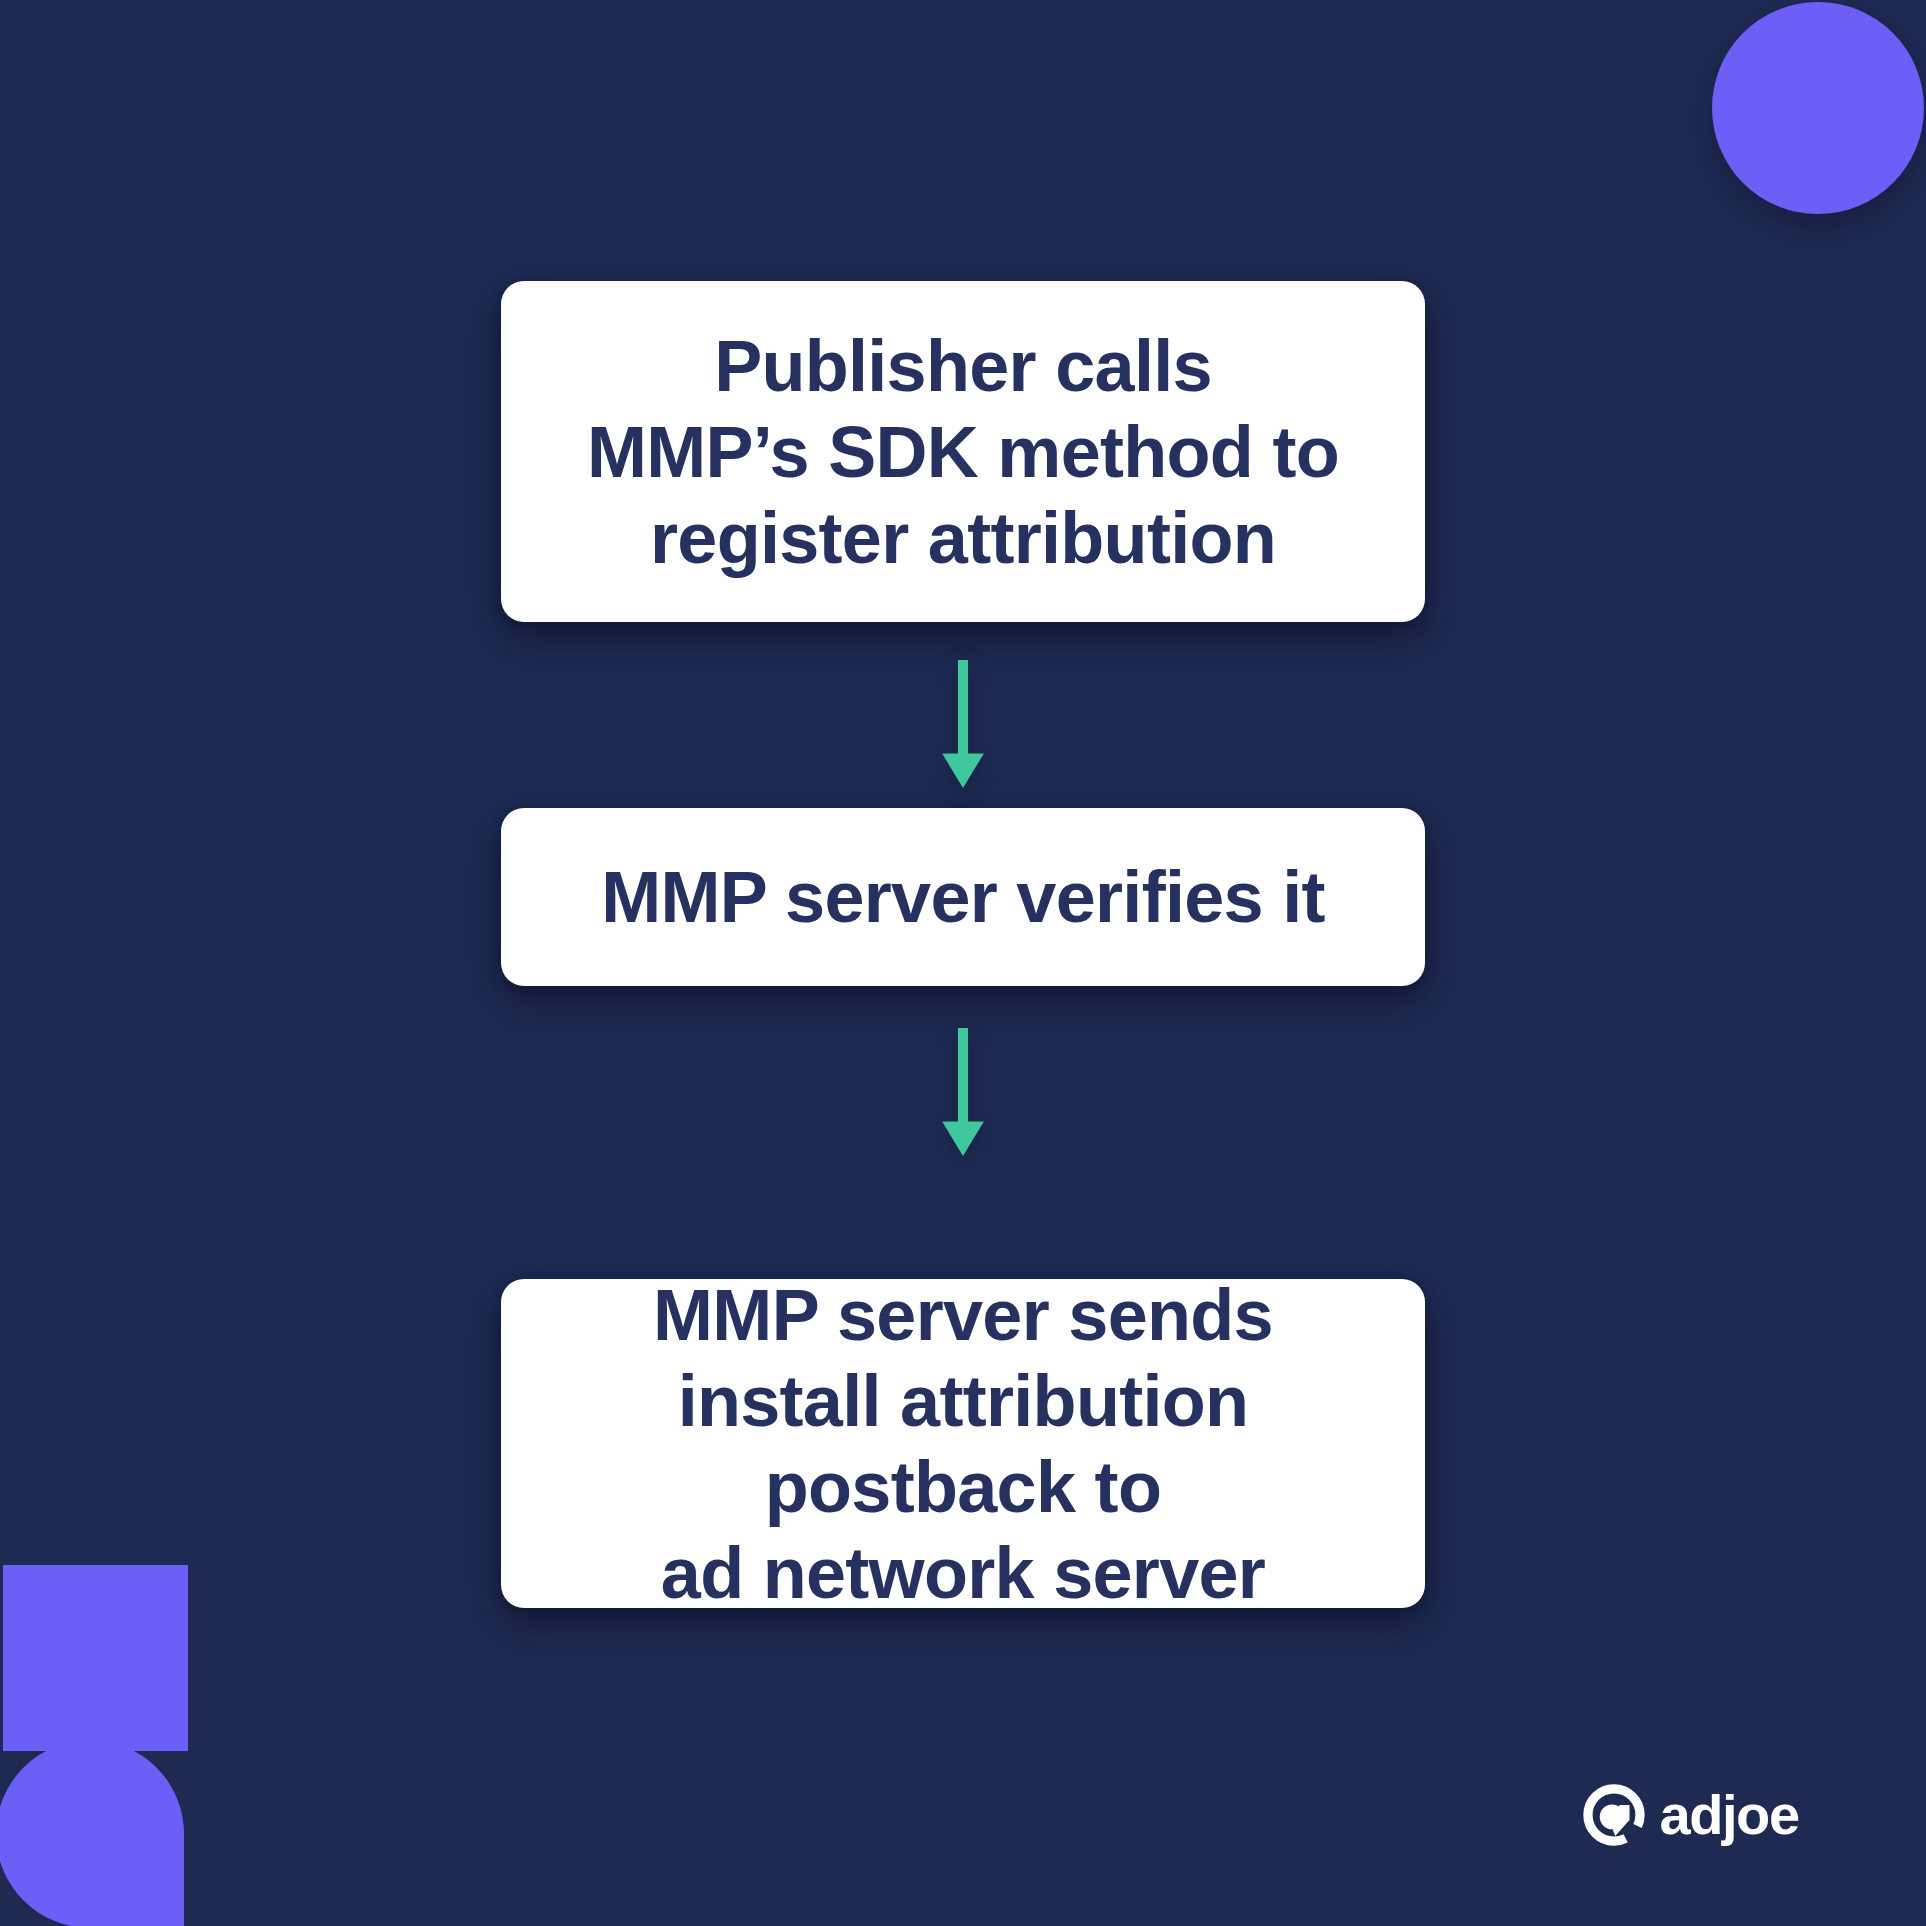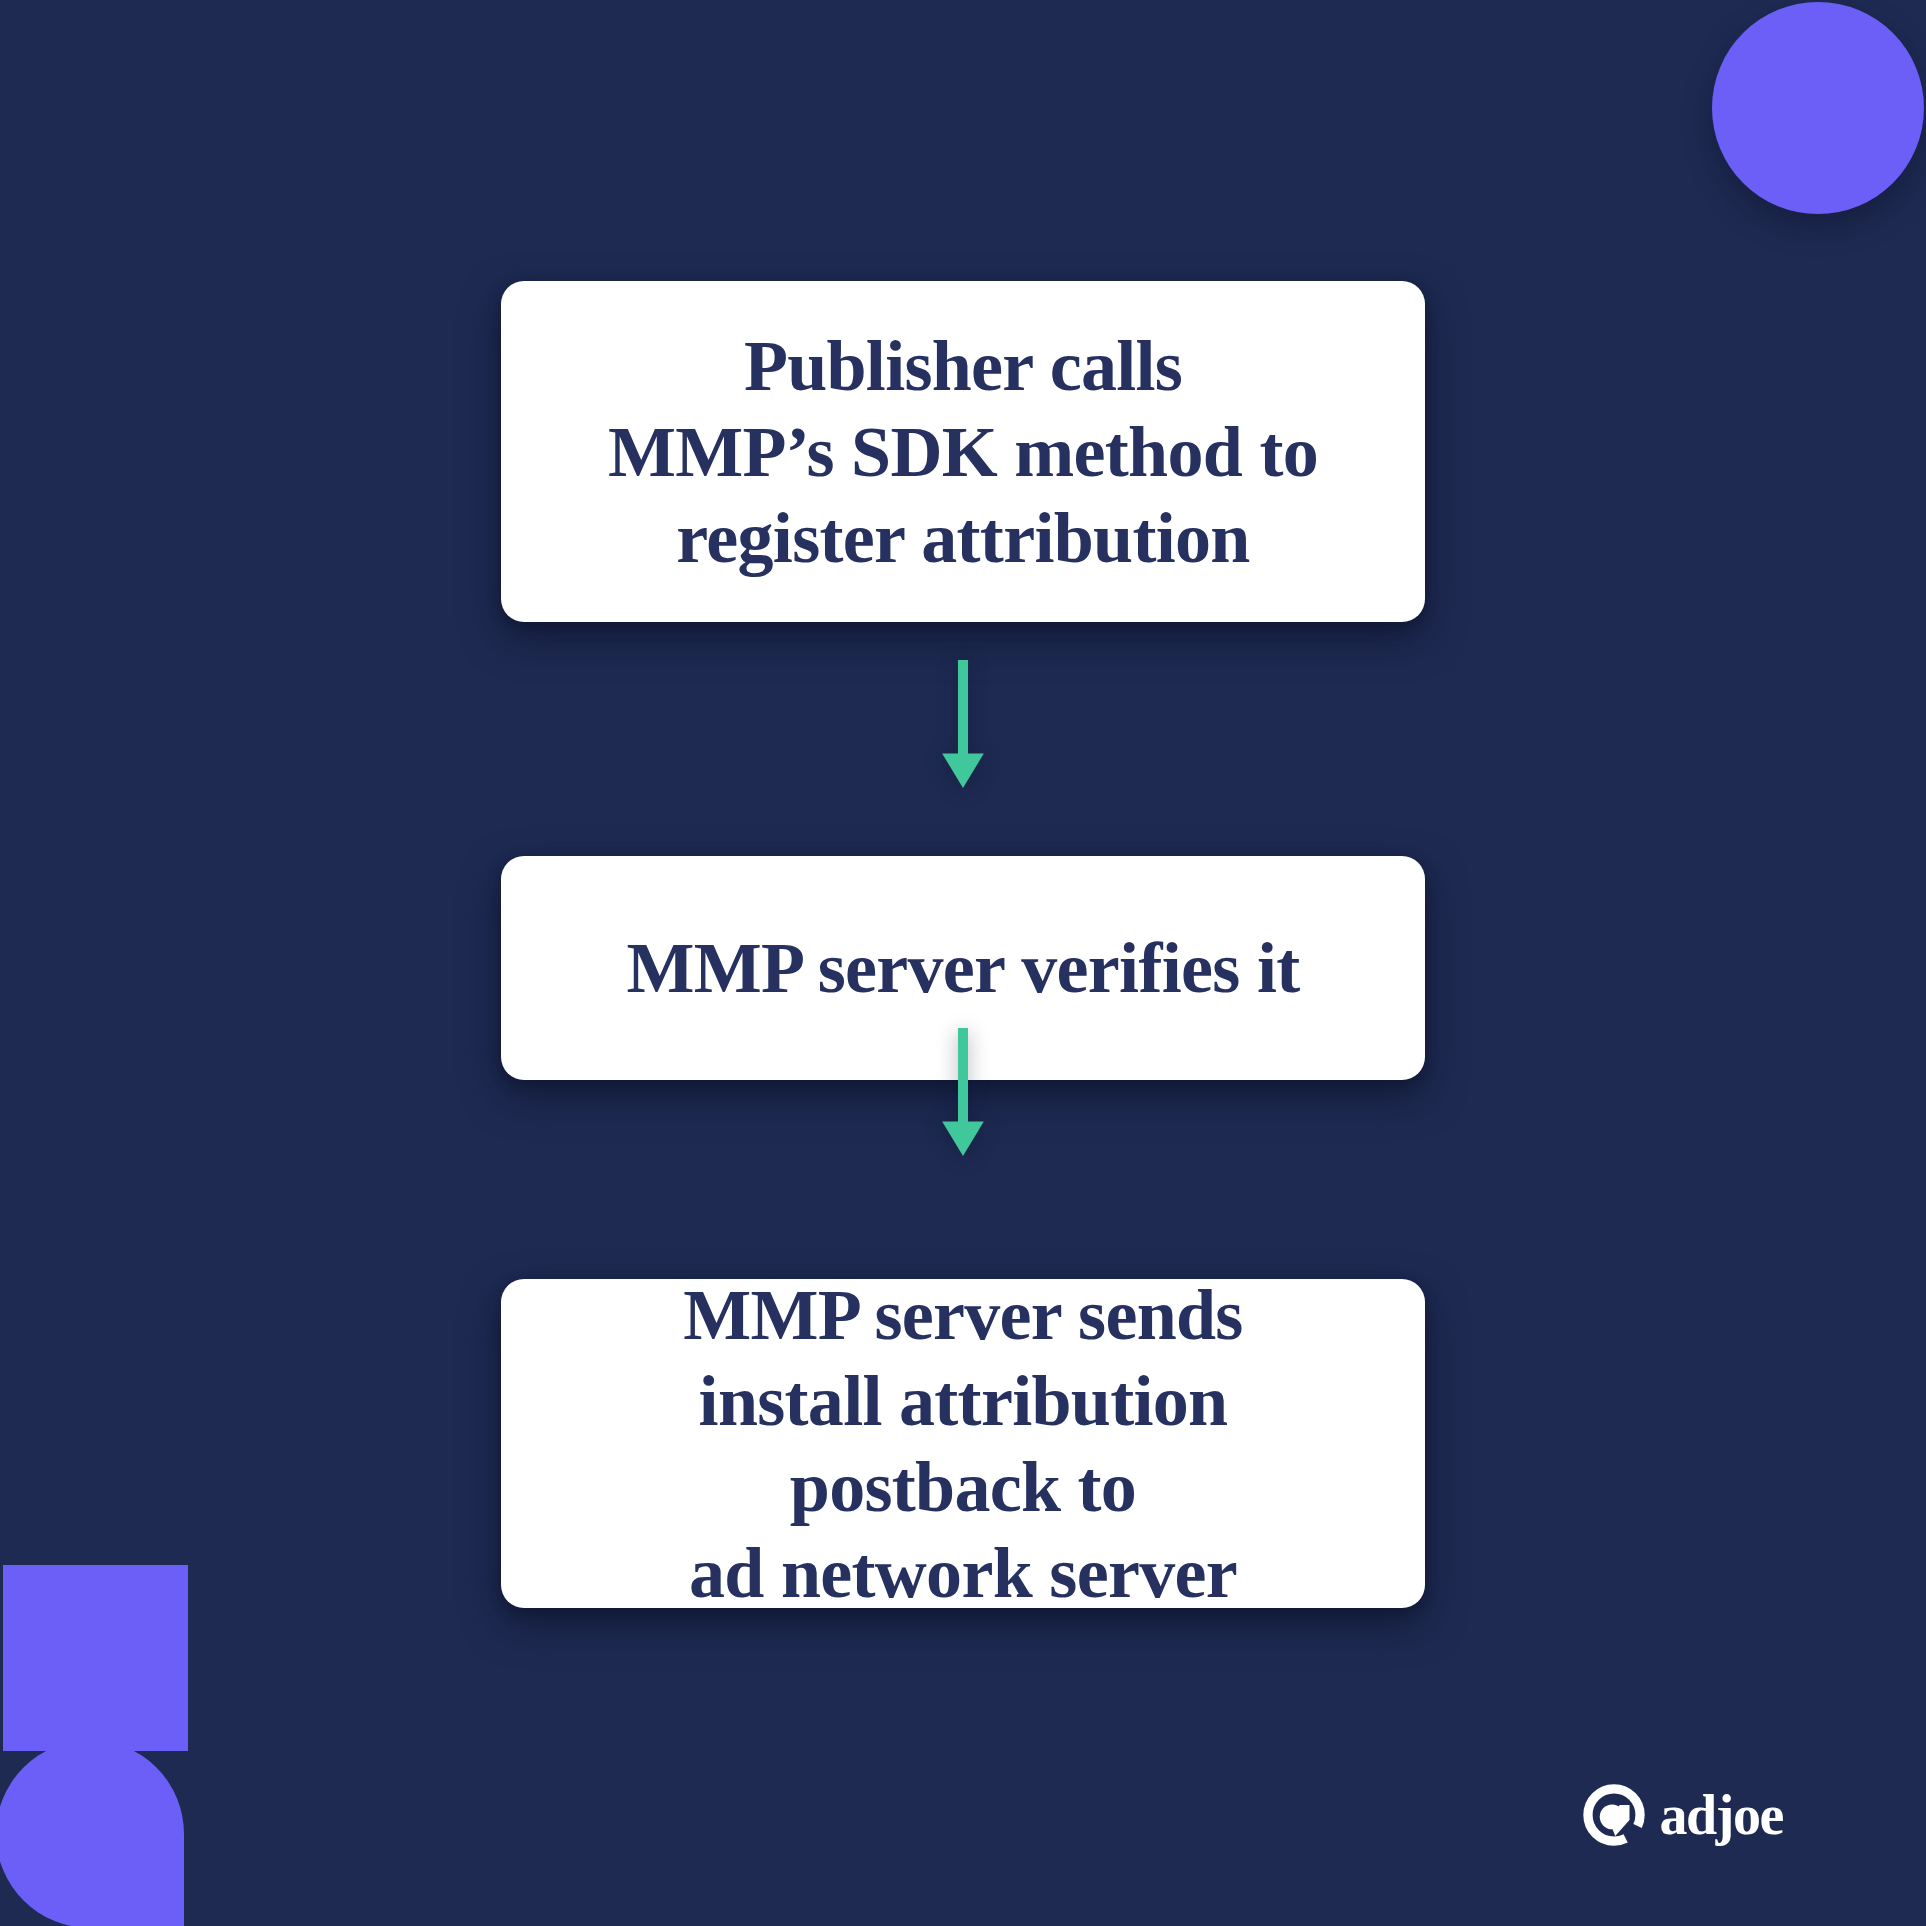--- a/index.html
+++ b/index.html
@@ -9,21 +9,21 @@
     --arrow:#40C89C;
     --accent-purple:#6B5FF7;
     --logo-white:#FFFFFF;
   }
   html,body{margin:0;padding:0;background:var(--background,#1E2A52);}
   .canvas{
     position:relative;
     width:1926px;height:1926px;
     background:var(--background,#1E2A52);
     overflow:hidden;
-    font-family:Liberation Serif, serif;
+    font-family:Liberation Sans, sans-serif;
   }
   
   .decor{position:absolute;background:var(--accent-purple,#6B5FF7);}
   .circle-tr{
     left:1712px;top:2.2px;width:212px;height:212px;border-radius:50%;
     box-shadow:0 13px 29px rgba(8,12,34,.35);
   }
   .square-bl{left:2.9px;top:1565px;width:185px;height:186px;}
   .bubble-bl{
     left:-4.3px;top:1740px;width:188px;height:188px;
@@ -31,21 +31,21 @@
   }
   
   .flow-box{
     position:absolute;left:501px;width:924px;
     background:var(--box-bg,#FFFFFF);
     border-radius:23px;
     display:flex;align-items:center;justify-content:center;
     box-shadow:0 16px 39px rgba(8,12,34,.5), 0 4.3px 13px rgba(8,12,34,.3);
   }
   .box1{top:281px;height:341px;}
-  .box2{top:808px;height:224px;margin-top:48px;}
+  .box2{top:808px;height:178px;}
   .box3{top:1279px;height:329px;}
   .box-label{
     color:var(--box-text,#263160);
     font-size:72px;line-height:86px;font-weight:700;
     letter-spacing:-0.7px;text-align:center;white-space:pre-line;
   }
   
   .arrow{position:absolute;left:942px;filter:drop-shadow(0 4.3px 10px rgba(8,12,34,.35));}
   .arrow1{top:660px;}
   .arrow2{top:1028px;}

